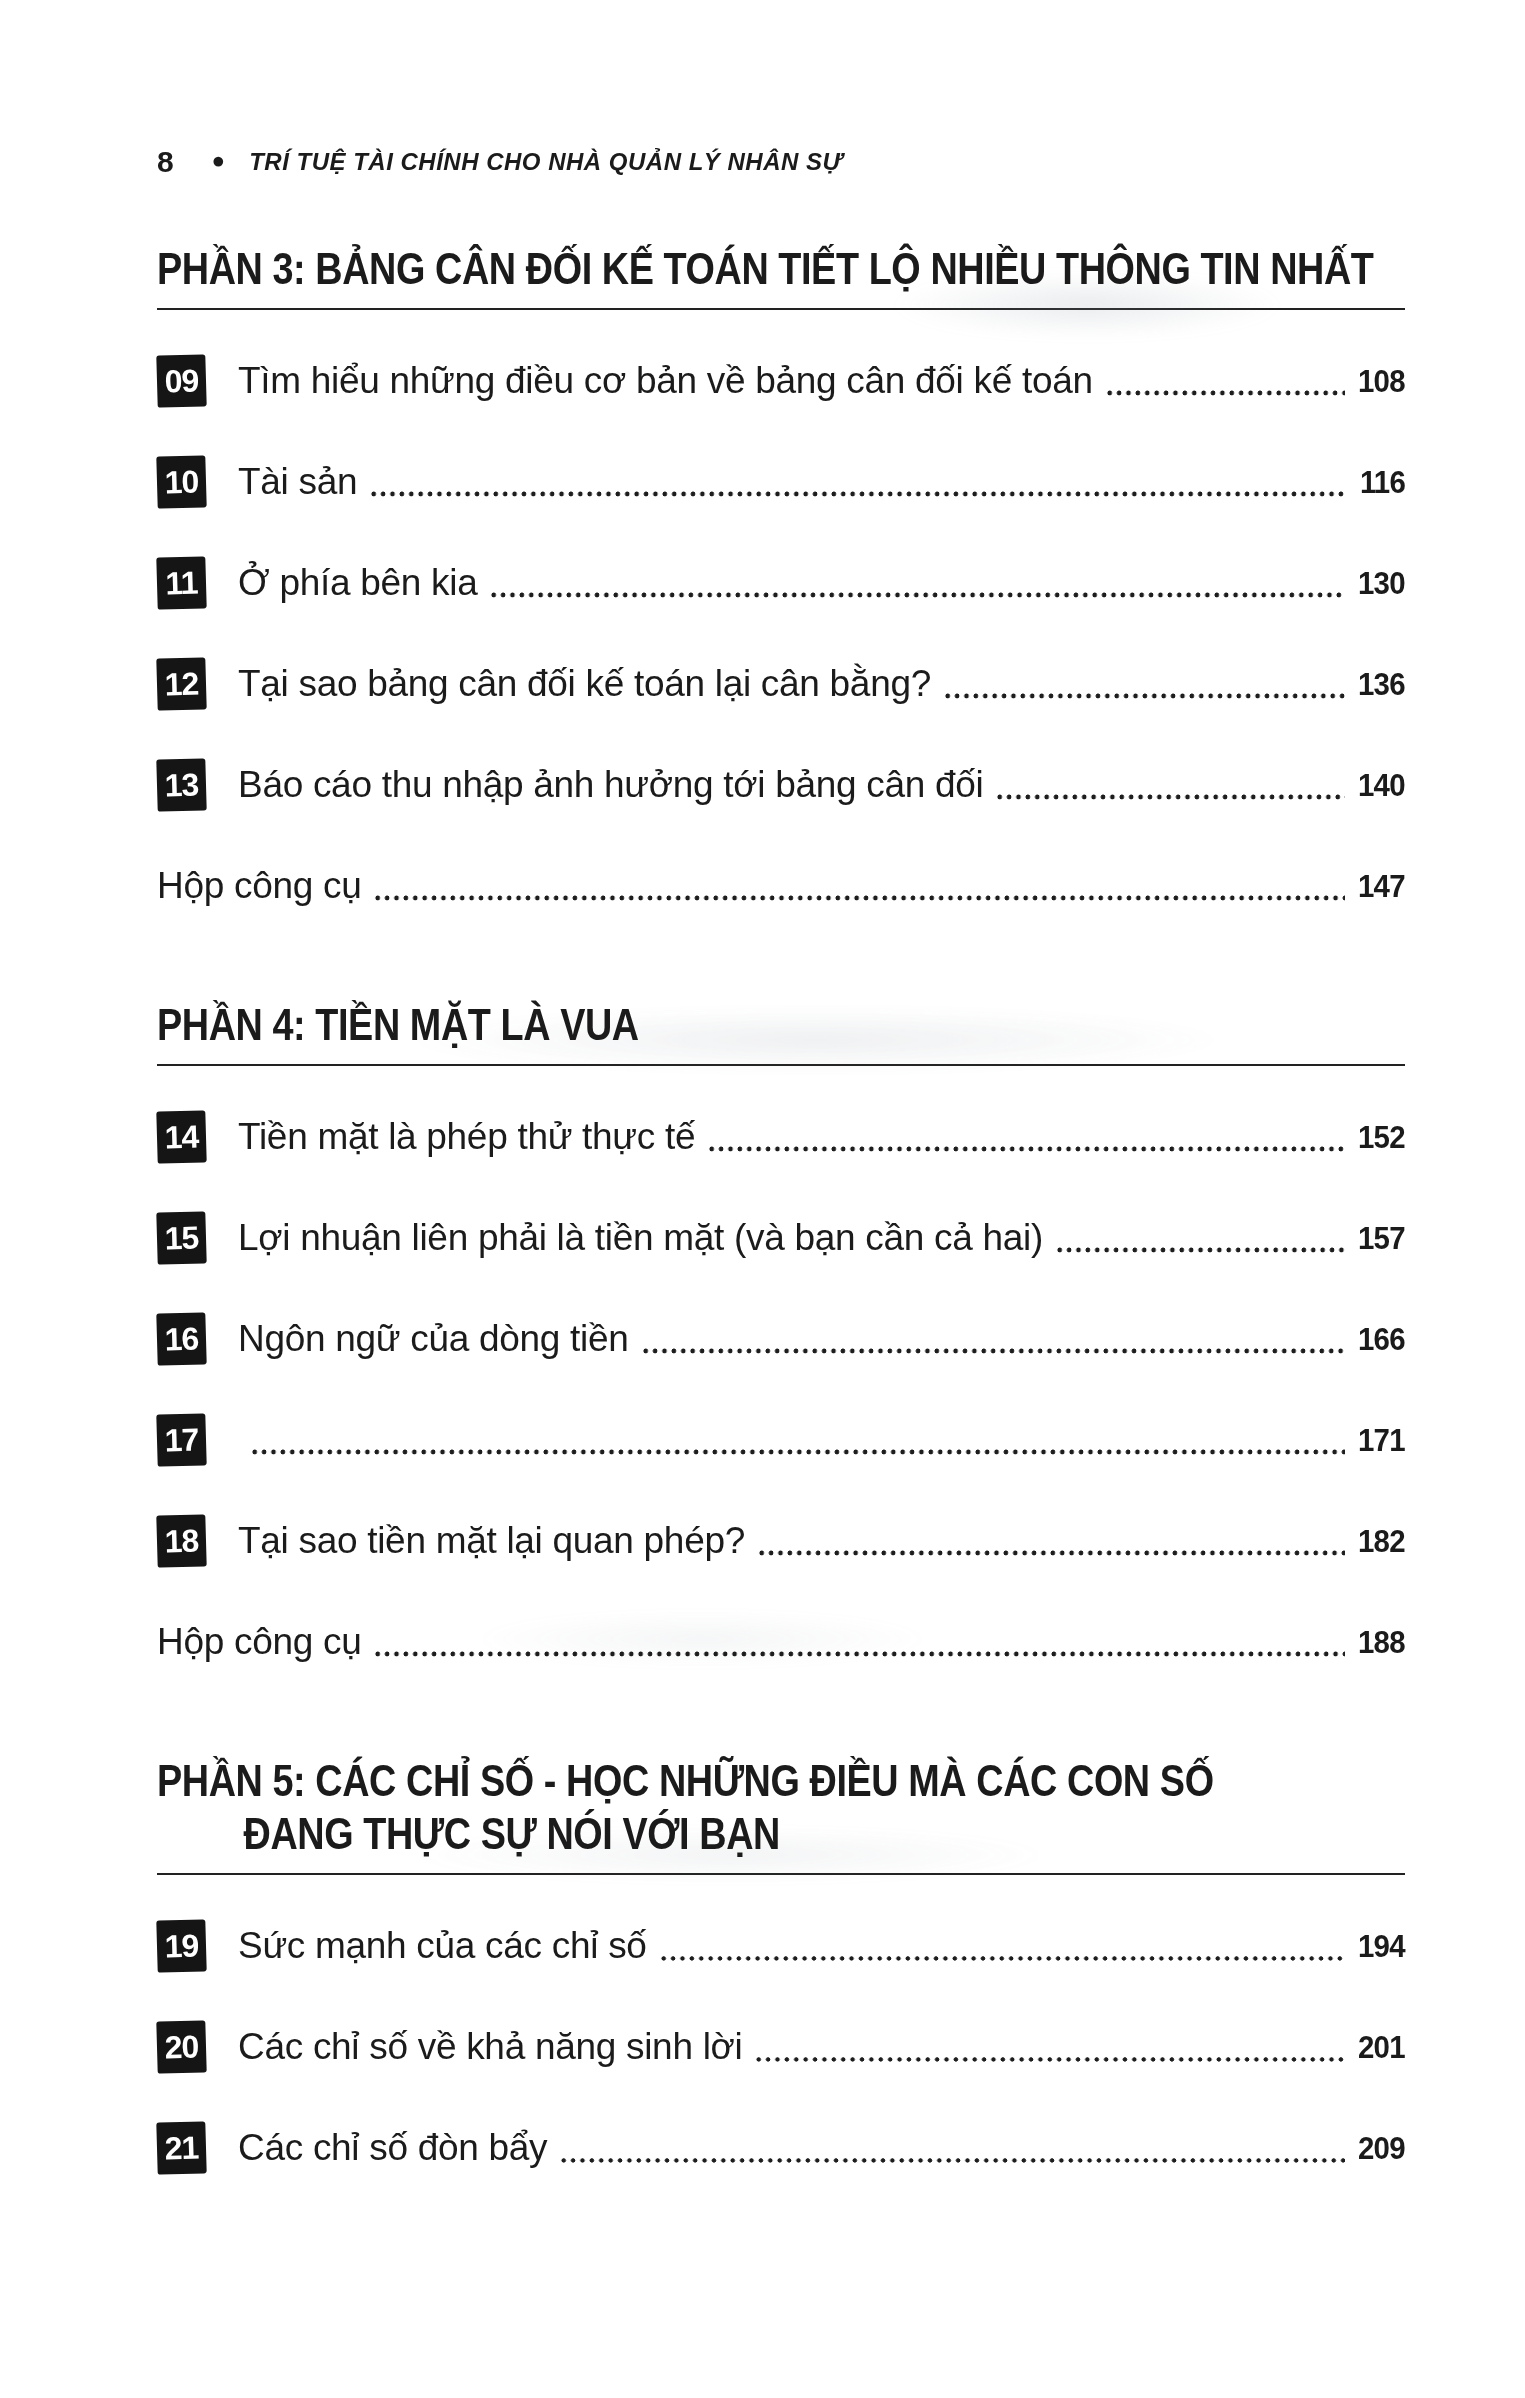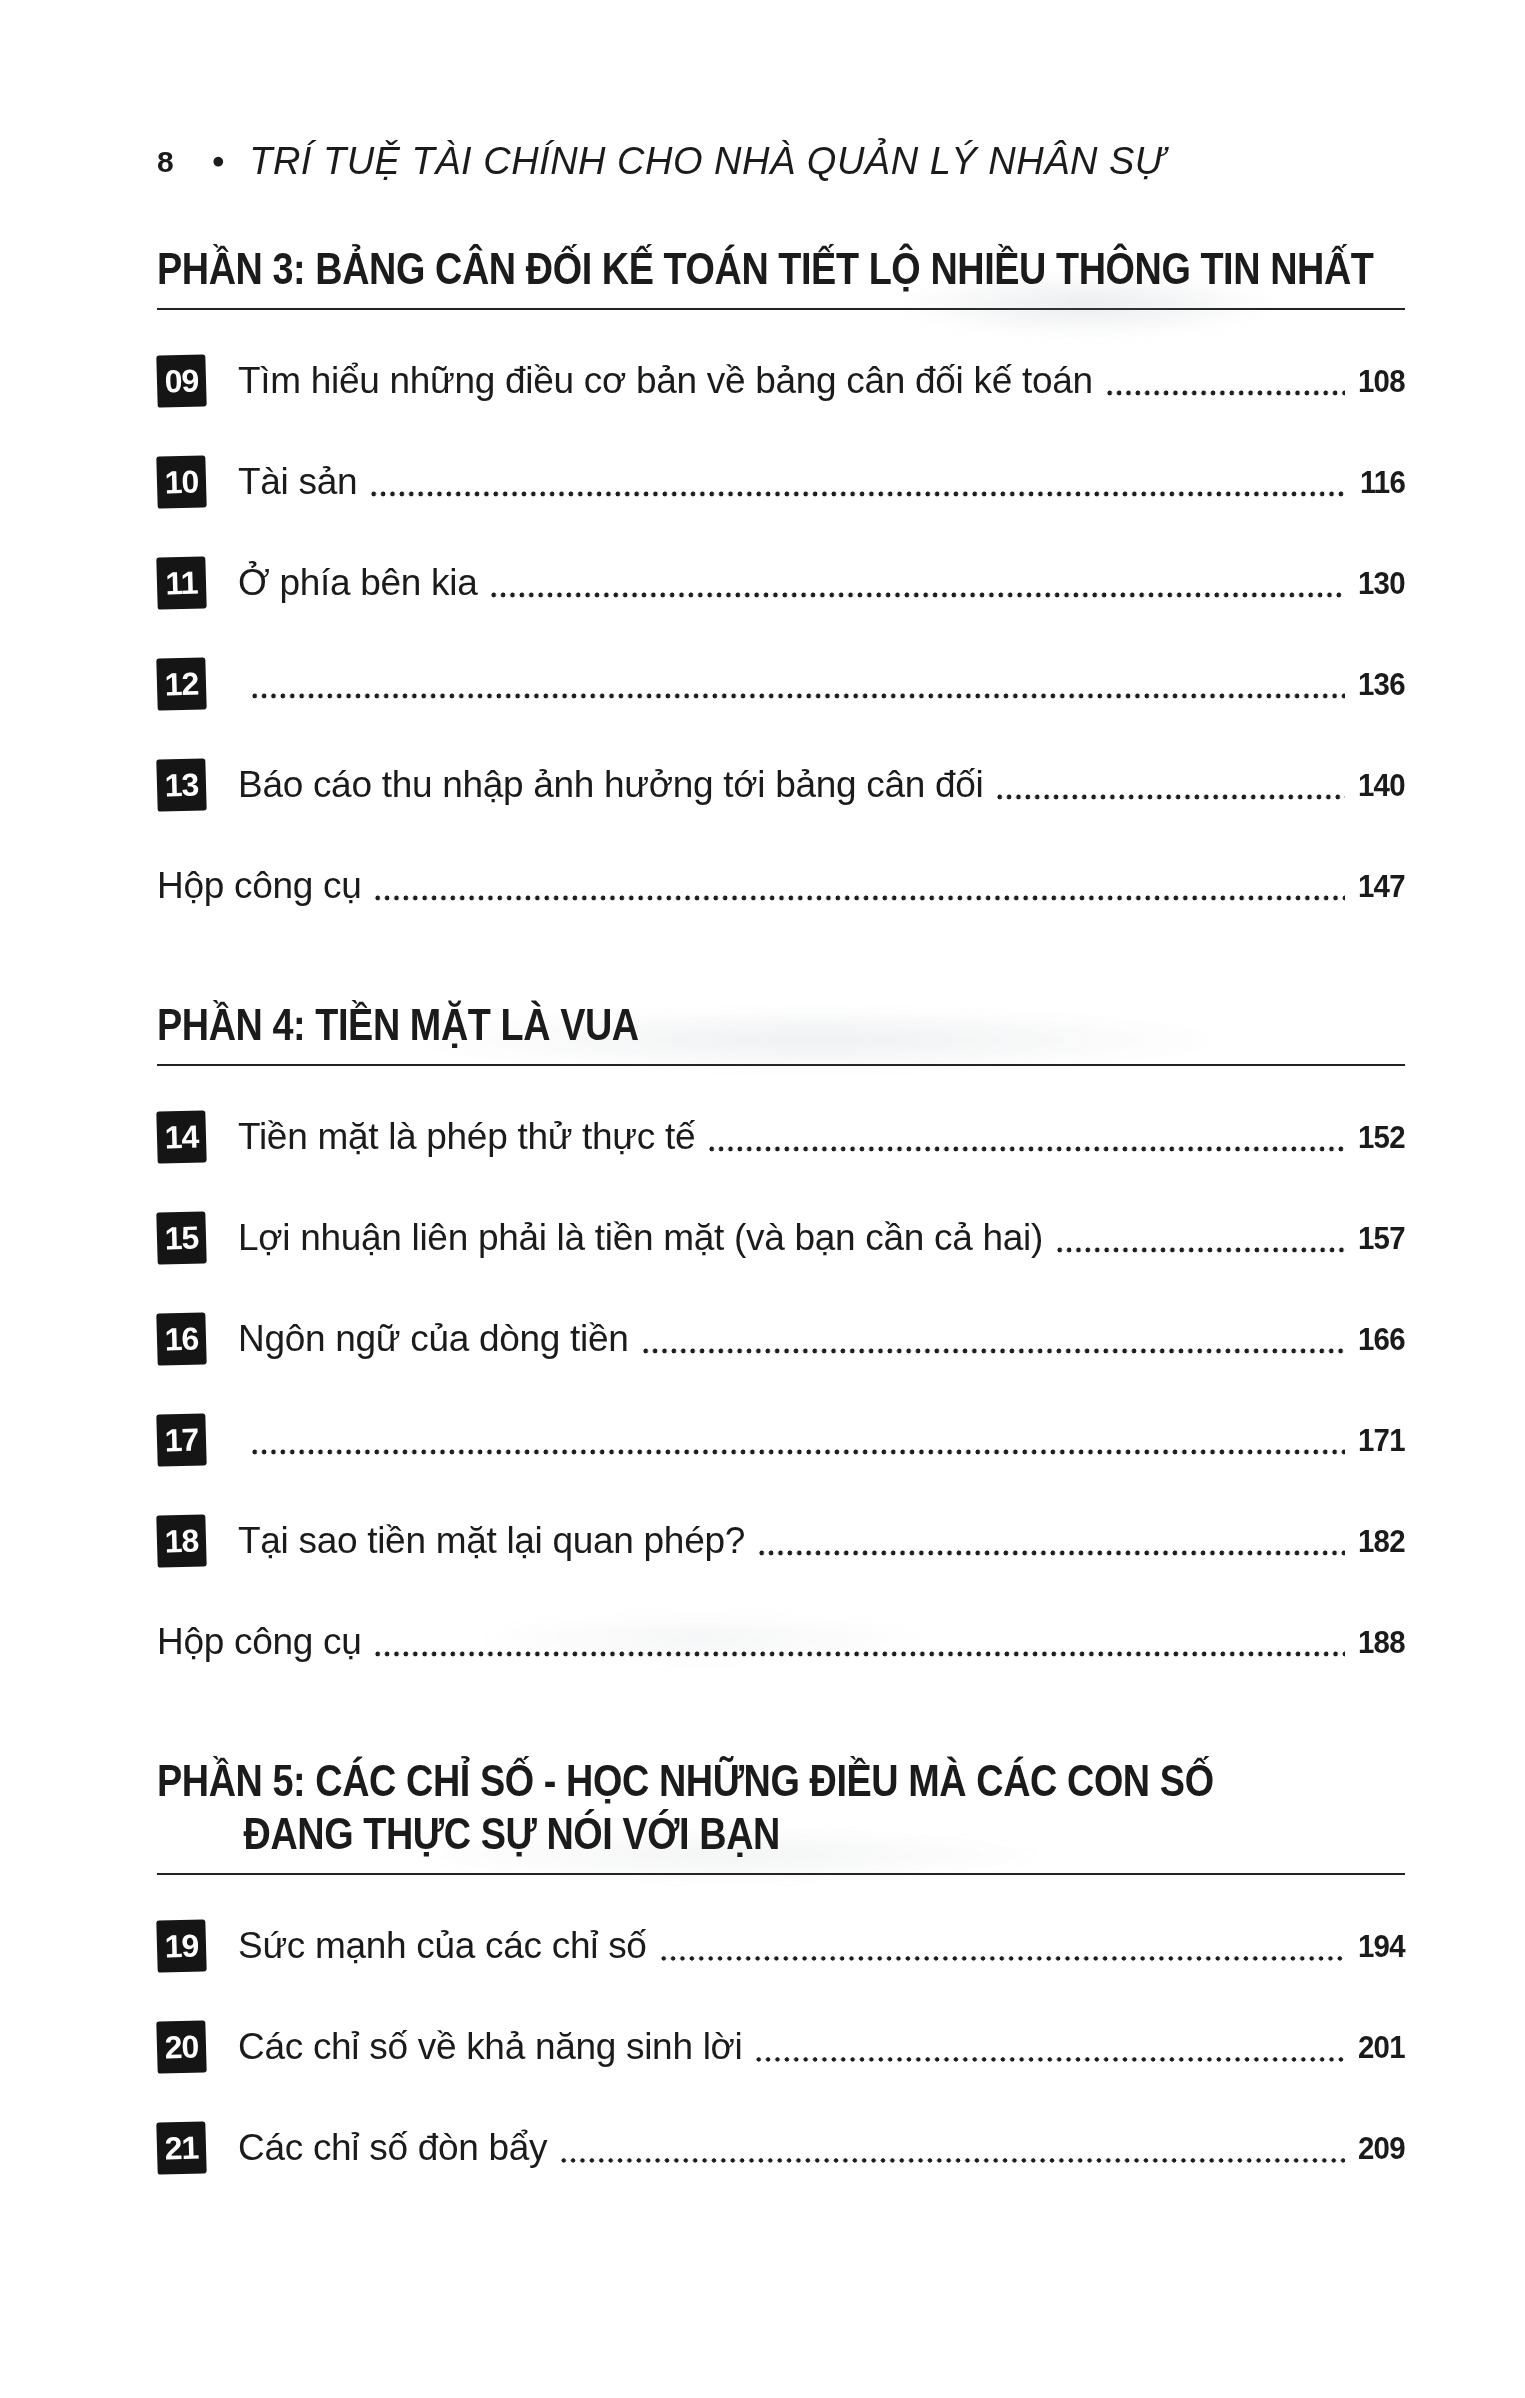--- a/index.html
+++ b/index.html
@@ -39,22 +39,22 @@
     font-size: 30px;
     font-weight: bold;
     letter-spacing: 0.9px;
   }
   .bullet {
     font-size: 22.5px;
     margin: 0 24px 0 37px;
     line-height: 1;
   }
   .runtitle {
-    font-size: 38px;
-    font-weight: normal;
+    font-size: 24px;
+    font-weight: bold;
     font-style: italic;
     letter-spacing: 0.5px;
     white-space: nowrap;
   }
 
   
   .toc-section { margin-top: 86px; }
   .toc-section.first { margin-top: 60px; }
 
   .sheading {
@@ -170,20 +170,21 @@
 
   <div class="entry">
     <span class="badge">11</span>
     <span class="etitle">Ở phía bên kia</span>
     <span class="leader"></span>
     <span class="epage">130</span>
   </div>
 
   <div class="entry">
     <span class="badge">12</span>
+    <span class="etitle">Tại sao bảng cân đối kế toán lại cân bằng?</span>
     <span class="leader"></span>
     <span class="epage">136</span>
   </div>
 
   <div class="entry">
     <span class="badge">13</span>
     <span class="etitle">Báo cáo thu nhập ảnh hưởng tới bảng cân đối</span>
     <span class="leader"></span>
     <span class="epage">140</span>
   </div>

